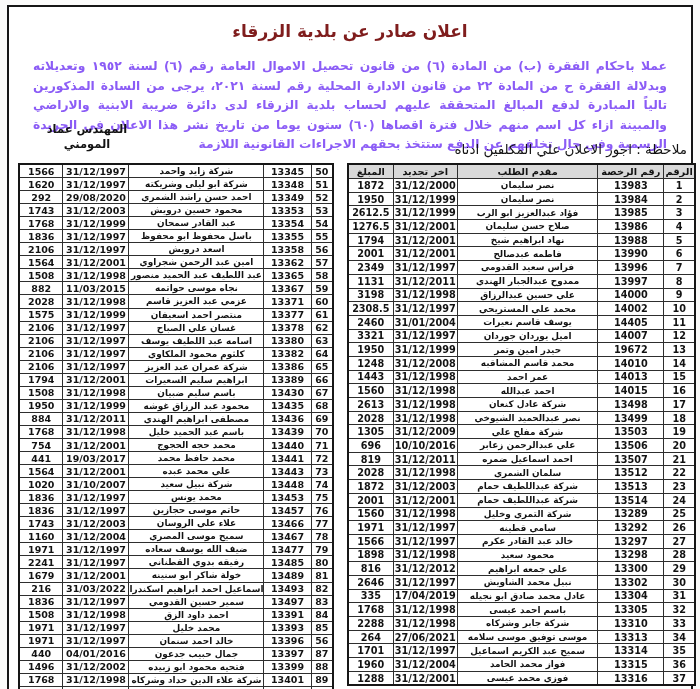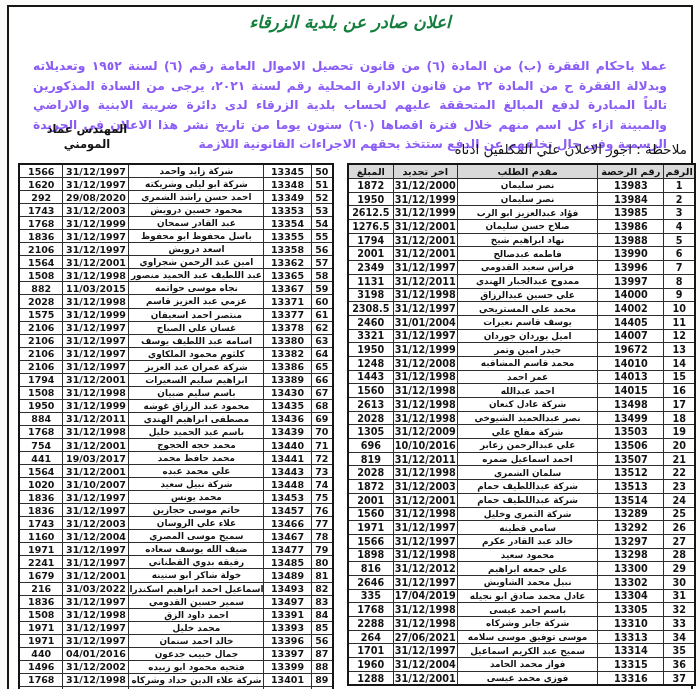--- a/index.html
+++ b/index.html
@@ -2,22 +2,22 @@
 <html lang="ar"><head>
 <meta charset="utf-8">
 <style>
   html,body{margin:0;padding:0;}
   body{
     width:700px;height:689px;overflow:hidden;position:relative;
     background:#fbfbfa;color:#131313;
     font-family:"DejaVu Sans",sans-serif;
   }
   .frame{position:absolute;left:7px;top:5px;width:682px;height:700px;border:2px solid #161616;background:#fff;}
-  .title{position:absolute;top:12px;left:0;width:100%;text-align:center;margin:0;
-         font-size:17px;font-weight:bold;color:#15803d;font-style:italic;}
+  .title{position:absolute;top:21px;left:0;width:100%;text-align:center;margin:0;
+         font-size:17px;font-weight:bold;color:#7f1d1d;}
   .legal{position:absolute;top:41px;right:17px;left:17px;margin:16px;direction:rtl;
          text-align:justify;font-size:12.3px;font-weight:bold;line-height:19.5px;color:#8b5cf6;}
   .sig{position:absolute;top:122px;left:22px;width:130px;text-align:center;
        font-weight:bold;font-size:11.5px;line-height:15px;direction:rtl;}
   .note{position:absolute;top:141px;right:13px;direction:rtl;
         font-weight:normal;font-size:13.5px;}
   table.tbl{position:absolute;top:163px;border-collapse:collapse;table-layout:fixed;
             direction:rtl;background:#fff;border:2px solid #161616;}
   table.tbl td, table.tbl th{
     border:1px solid #2e2e2e;text-align:center;vertical-align:middle;

